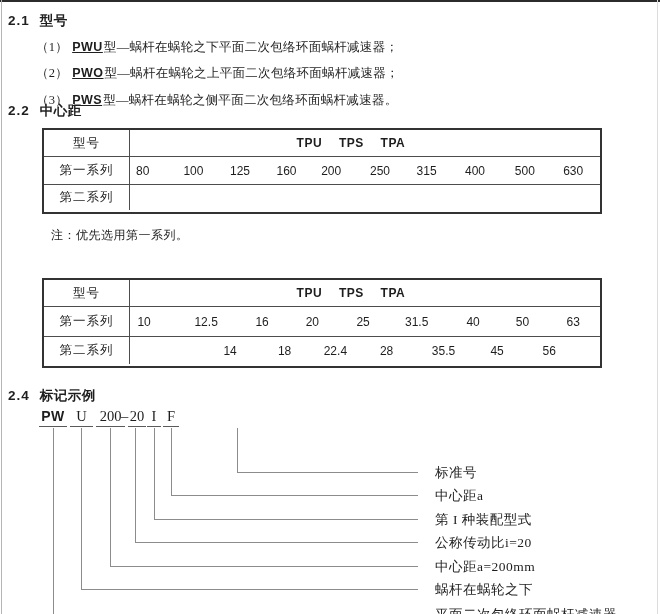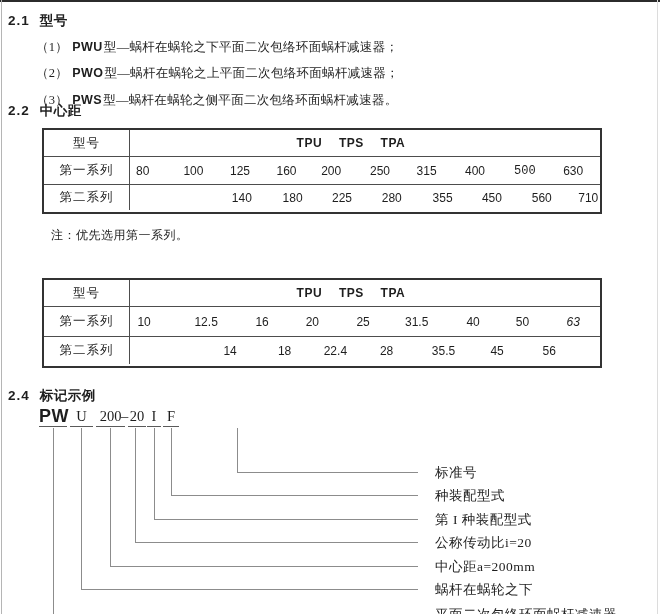--- a/index.html
+++ b/index.html
@@ -22,21 +22,21 @@
     letter-spacing:.5px;white-space:nowrap;
   }
   .heading .h-num{margin-right:10px;letter-spacing:1px;}
 
   .model-item{
     position:absolute;left:36px;
     font-size:12.5px;line-height:15px;white-space:nowrap;letter-spacing:.3px;
   }
   .model-item b{
     font-family:"Liberation Sans","DejaVu Sans",sans-serif;
-    font-size:12.5px;letter-spacing:.5px;margin:0 1px 0 4px;
+    font-size:12.5px;letter-spacing:.5px;margin:0 1px 0 4px;text-decoration:underline;
   }
 
   
   .tbl{
     position:absolute;left:42px;width:560px;
     border:2px solid #333;box-sizing:border-box;
     background:#fff;
   }
   .tbl-row{display:flex;box-sizing:border-box;}
   .tbl-row + .tbl-row{border-top:1px solid #4d4d4d;}
@@ -60,21 +60,21 @@
   .note{position:absolute;left:51px;font-size:12px;letter-spacing:.5px;}
 
   
   .code-box{
     position:absolute;top:408px;height:19px;box-sizing:border-box;
     border-bottom:1px solid #5a5a5a;
     font-size:14.5px;line-height:17px;text-align:center;white-space:nowrap;
   }
   .code-box.bold{
     font-family:"Liberation Sans","DejaVu Sans",sans-serif;
-    font-weight:bold;font-size:18px;letter-spacing:.5px;
+    font-weight:bold;font-size:14px;letter-spacing:.5px;
   }
   .code-dash{
     position:absolute;top:408px;height:18px;
     font-size:14.5px;line-height:17px;text-align:center;
   }
   .vline{position:absolute;width:1px;background:#8c8c8c;}
   .hline{position:absolute;height:1px;background:#8c8c8c;}
   .callout{
     position:absolute;left:435px;
     font-size:13.5px;line-height:15px;letter-spacing:.5px;white-space:nowrap;
@@ -117,36 +117,26 @@
       <div class="tbl-label">第一系列</div>
       <div class="tbl-data">
           <span class="cell" style="left: 2.7%;">80</span>
           <span class="cell" style="left: 13.5%;">100</span>
           <span class="cell" style="left: 23.4%;">125</span>
           <span class="cell" style="left: 33.3%;">160</span>
           <span class="cell" style="left: 42.8%;">200</span>
           <span class="cell" style="left: 53.2%;">250</span>
           <span class="cell" style="left: 63.1%;">315</span>
           <span class="cell" style="left: 73.4%;">400</span>
-          <span class="cell" style="left: 84%; font-family: Liberation Mono, monospace;">500</span>
+          <span class="cell" style="left: 84%;">500</span>
           <span class="cell" style="left: 94.3%;">630</span>
         </div>
     </div>
     <div class="tbl-row" style="height:26px">
       <div class="tbl-label">第二系列</div>
-      <div class="tbl-data">
-          <span class="cell" style="left: 23.8%;">140</span>
-          <span class="cell" style="left: 34.6%;">180</span>
-          <span class="cell" style="left: 45.1%;">225</span>
-          <span class="cell" style="left: 55.7%;">280</span>
-          <span class="cell" style="left: 66.5%;">355</span>
-          <span class="cell" style="left: 77%;">450</span>
-          <span class="cell" style="left: 87.6%;">560</span>
-          <span class="cell" style="left: 97.5%;">710</span>
-        </div>
     </div>
   </div>
 
   <div class="note" style="top:227px">注：优先选用第一系列。</div>
 
 
   <div class="tbl" style="top:278px;height:90px">
     <div class="tbl-row" style="height:26px">
       <div class="tbl-label">型号</div>
       <div class="tbl-data">
@@ -157,21 +147,21 @@
       <div class="tbl-label">第一系列</div>
       <div class="tbl-data">
           <span class="cell" style="left: 3%;">10</span>
           <span class="cell" style="left: 16.2%;">12.5</span>
           <span class="cell" style="left: 28.1%;">16</span>
           <span class="cell" style="left: 38.8%;">20</span>
           <span class="cell" style="left: 49.6%;">25</span>
           <span class="cell" style="left: 61%;">31.5</span>
           <span class="cell" style="left: 73%;">40</span>
           <span class="cell" style="left: 83.5%;">50</span>
-          <span class="cell" style="left: 94.3%; font-style: italic;">63</span>
+          <span class="cell" style="left: 94.3%;">63</span>
         </div>
     </div>
     <div class="tbl-row" style="height:28px">
       <div class="tbl-label">第二系列</div>
       <div class="tbl-data">
           <span class="cell" style="left: 21.3%;">14</span>
           <span class="cell" style="left: 32.9%;">18</span>
           <span class="cell" style="left: 43.7%;">22.4</span>
           <span class="cell" style="left: 54.6%;">28</span>
           <span class="cell" style="left: 66.7%;">35.5</span>
@@ -202,19 +192,19 @@
   <div class="vline" style="left:237px;top:428px;height:44px"></div>
 
   <div class="hline" style="left:237px;top:472px;width:181px"></div>
   <div class="hline" style="left:171px;top:495px;width:247px"></div>
   <div class="hline" style="left:154px;top:519px;width:264px"></div>
   <div class="hline" style="left:135px;top:542px;width:283px"></div>
   <div class="hline" style="left:110px;top:566px;width:308px"></div>
   <div class="hline" style="left:81px;top:589px;width:337px"></div>
 
   <span class="callout" style="top:465px">标准号</span>
-  <span class="callout" style="top:488px">种装配型式</span>
+  <span class="callout" style="top:488px">中心距a</span>
   <span class="callout" style="top:512px">第 I 种装配型式</span>
   <span class="callout" style="top:535px">公称传动比i=20</span>
   <span class="callout" style="top:559px">中心距a=200mm</span>
   <span class="callout" style="top:582px">蜗杆在蜗轮之下</span>
   <span class="callout" style="top:607px">平面二次包络环面蜗杆减速器</span>
 </div>
 
 </body></html>

